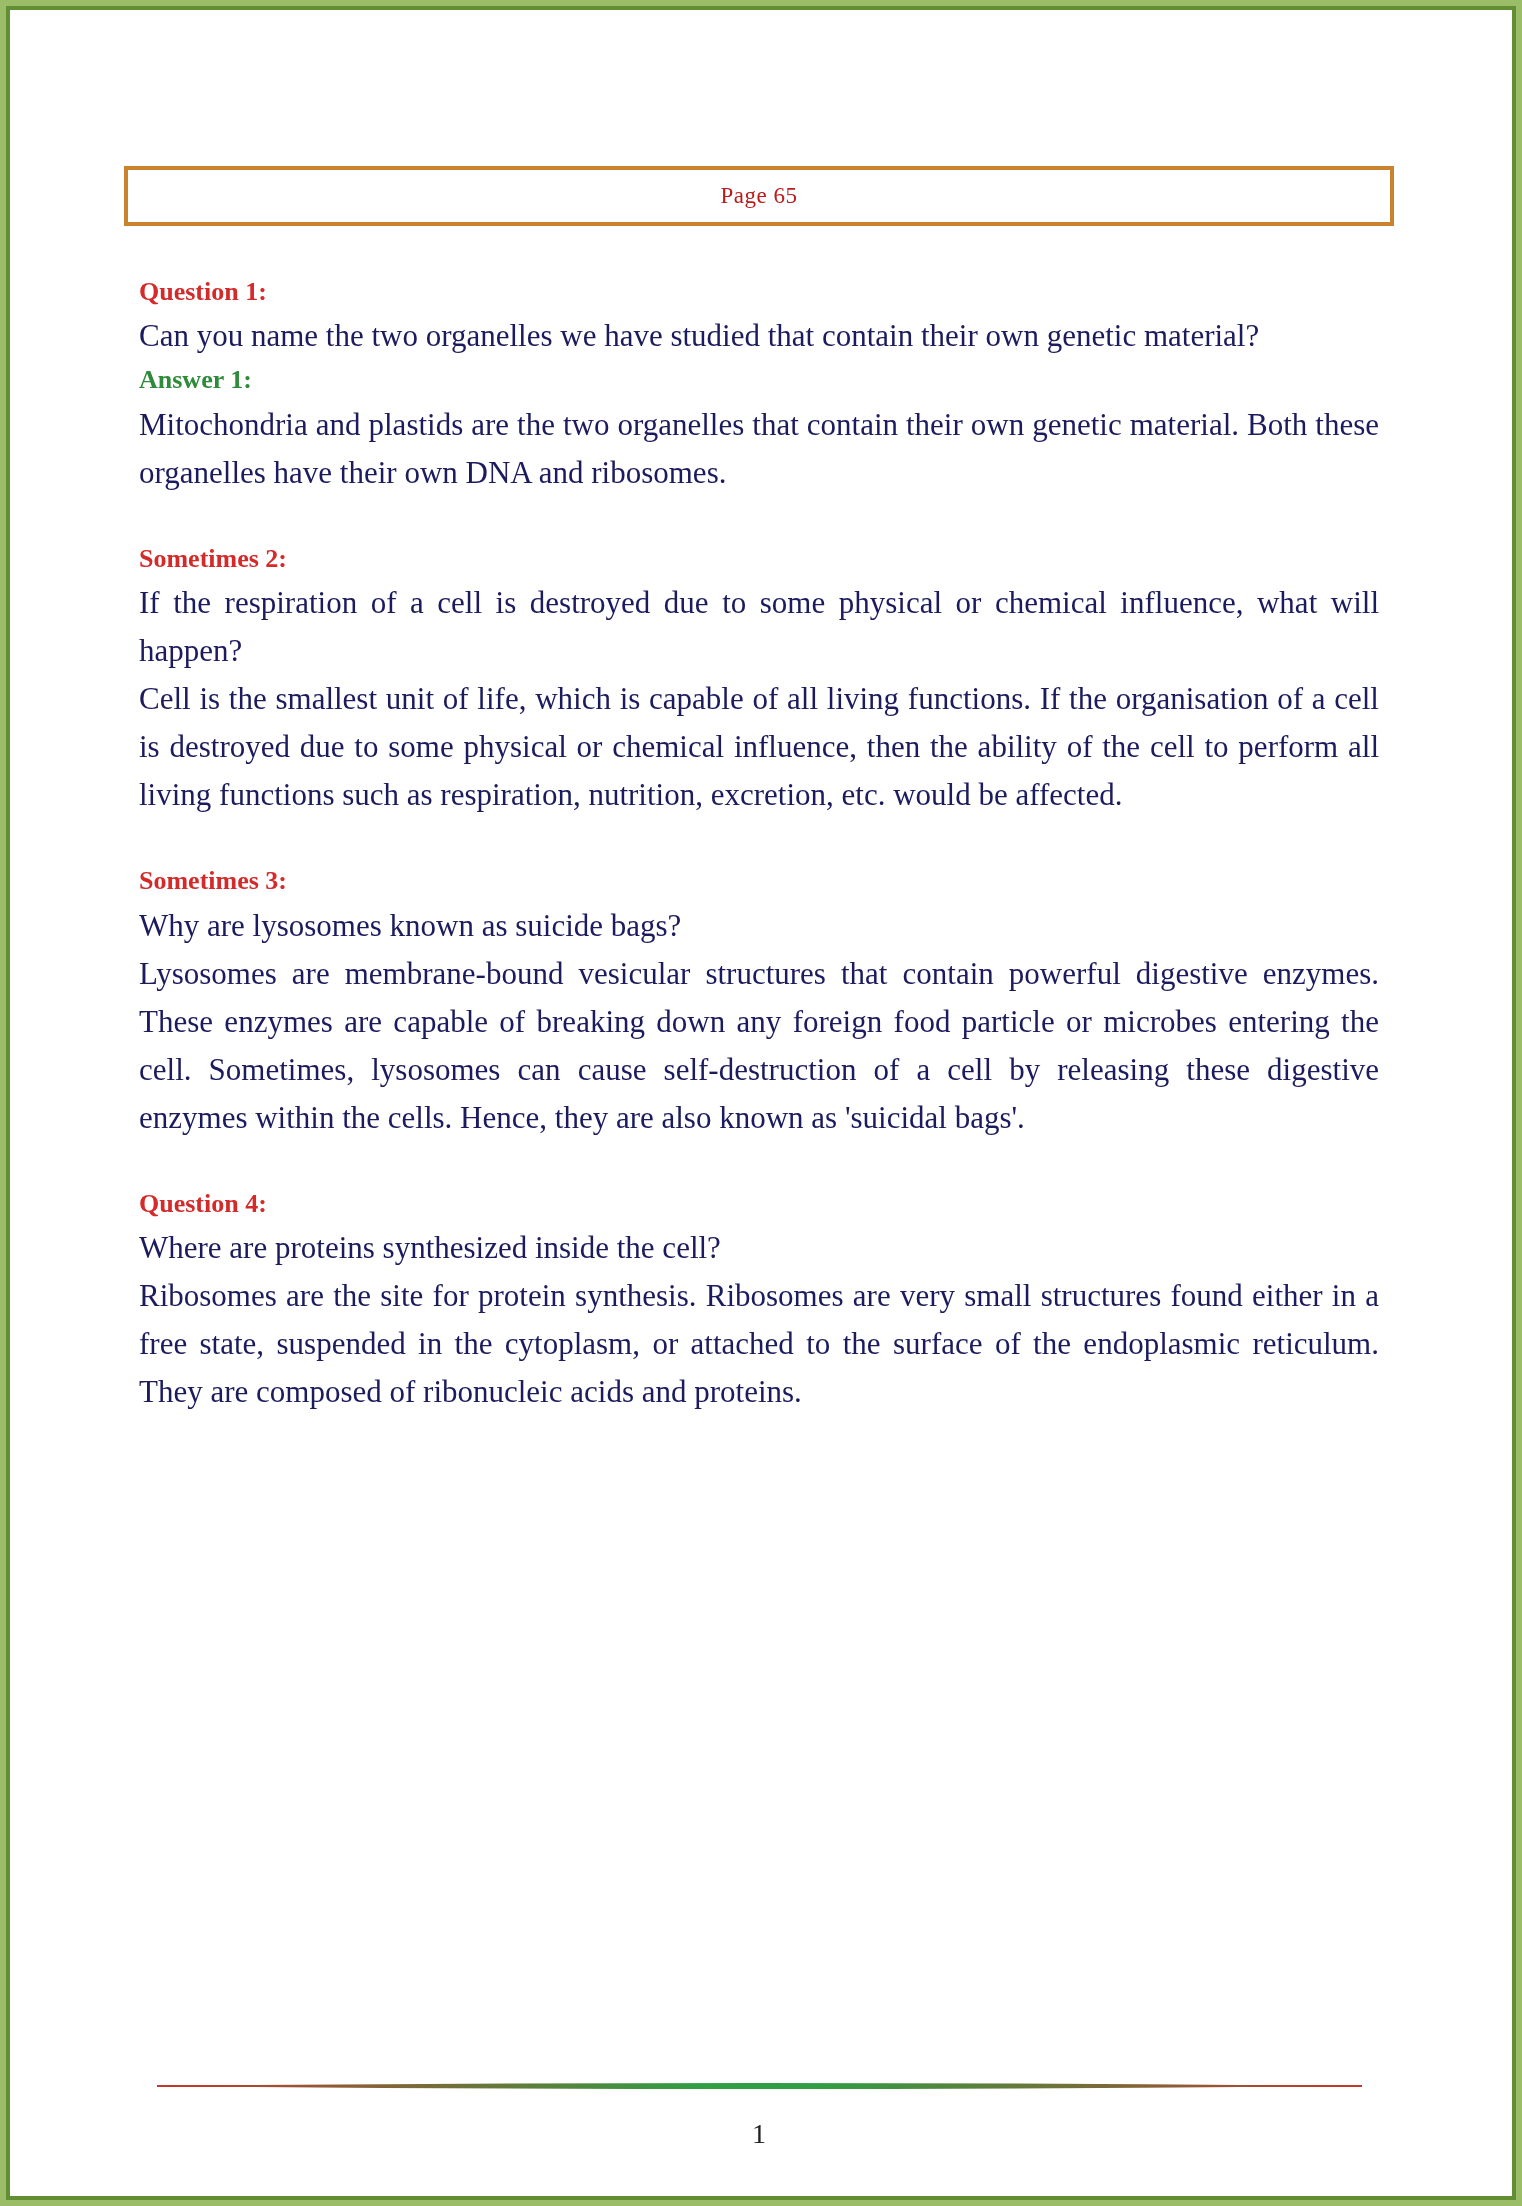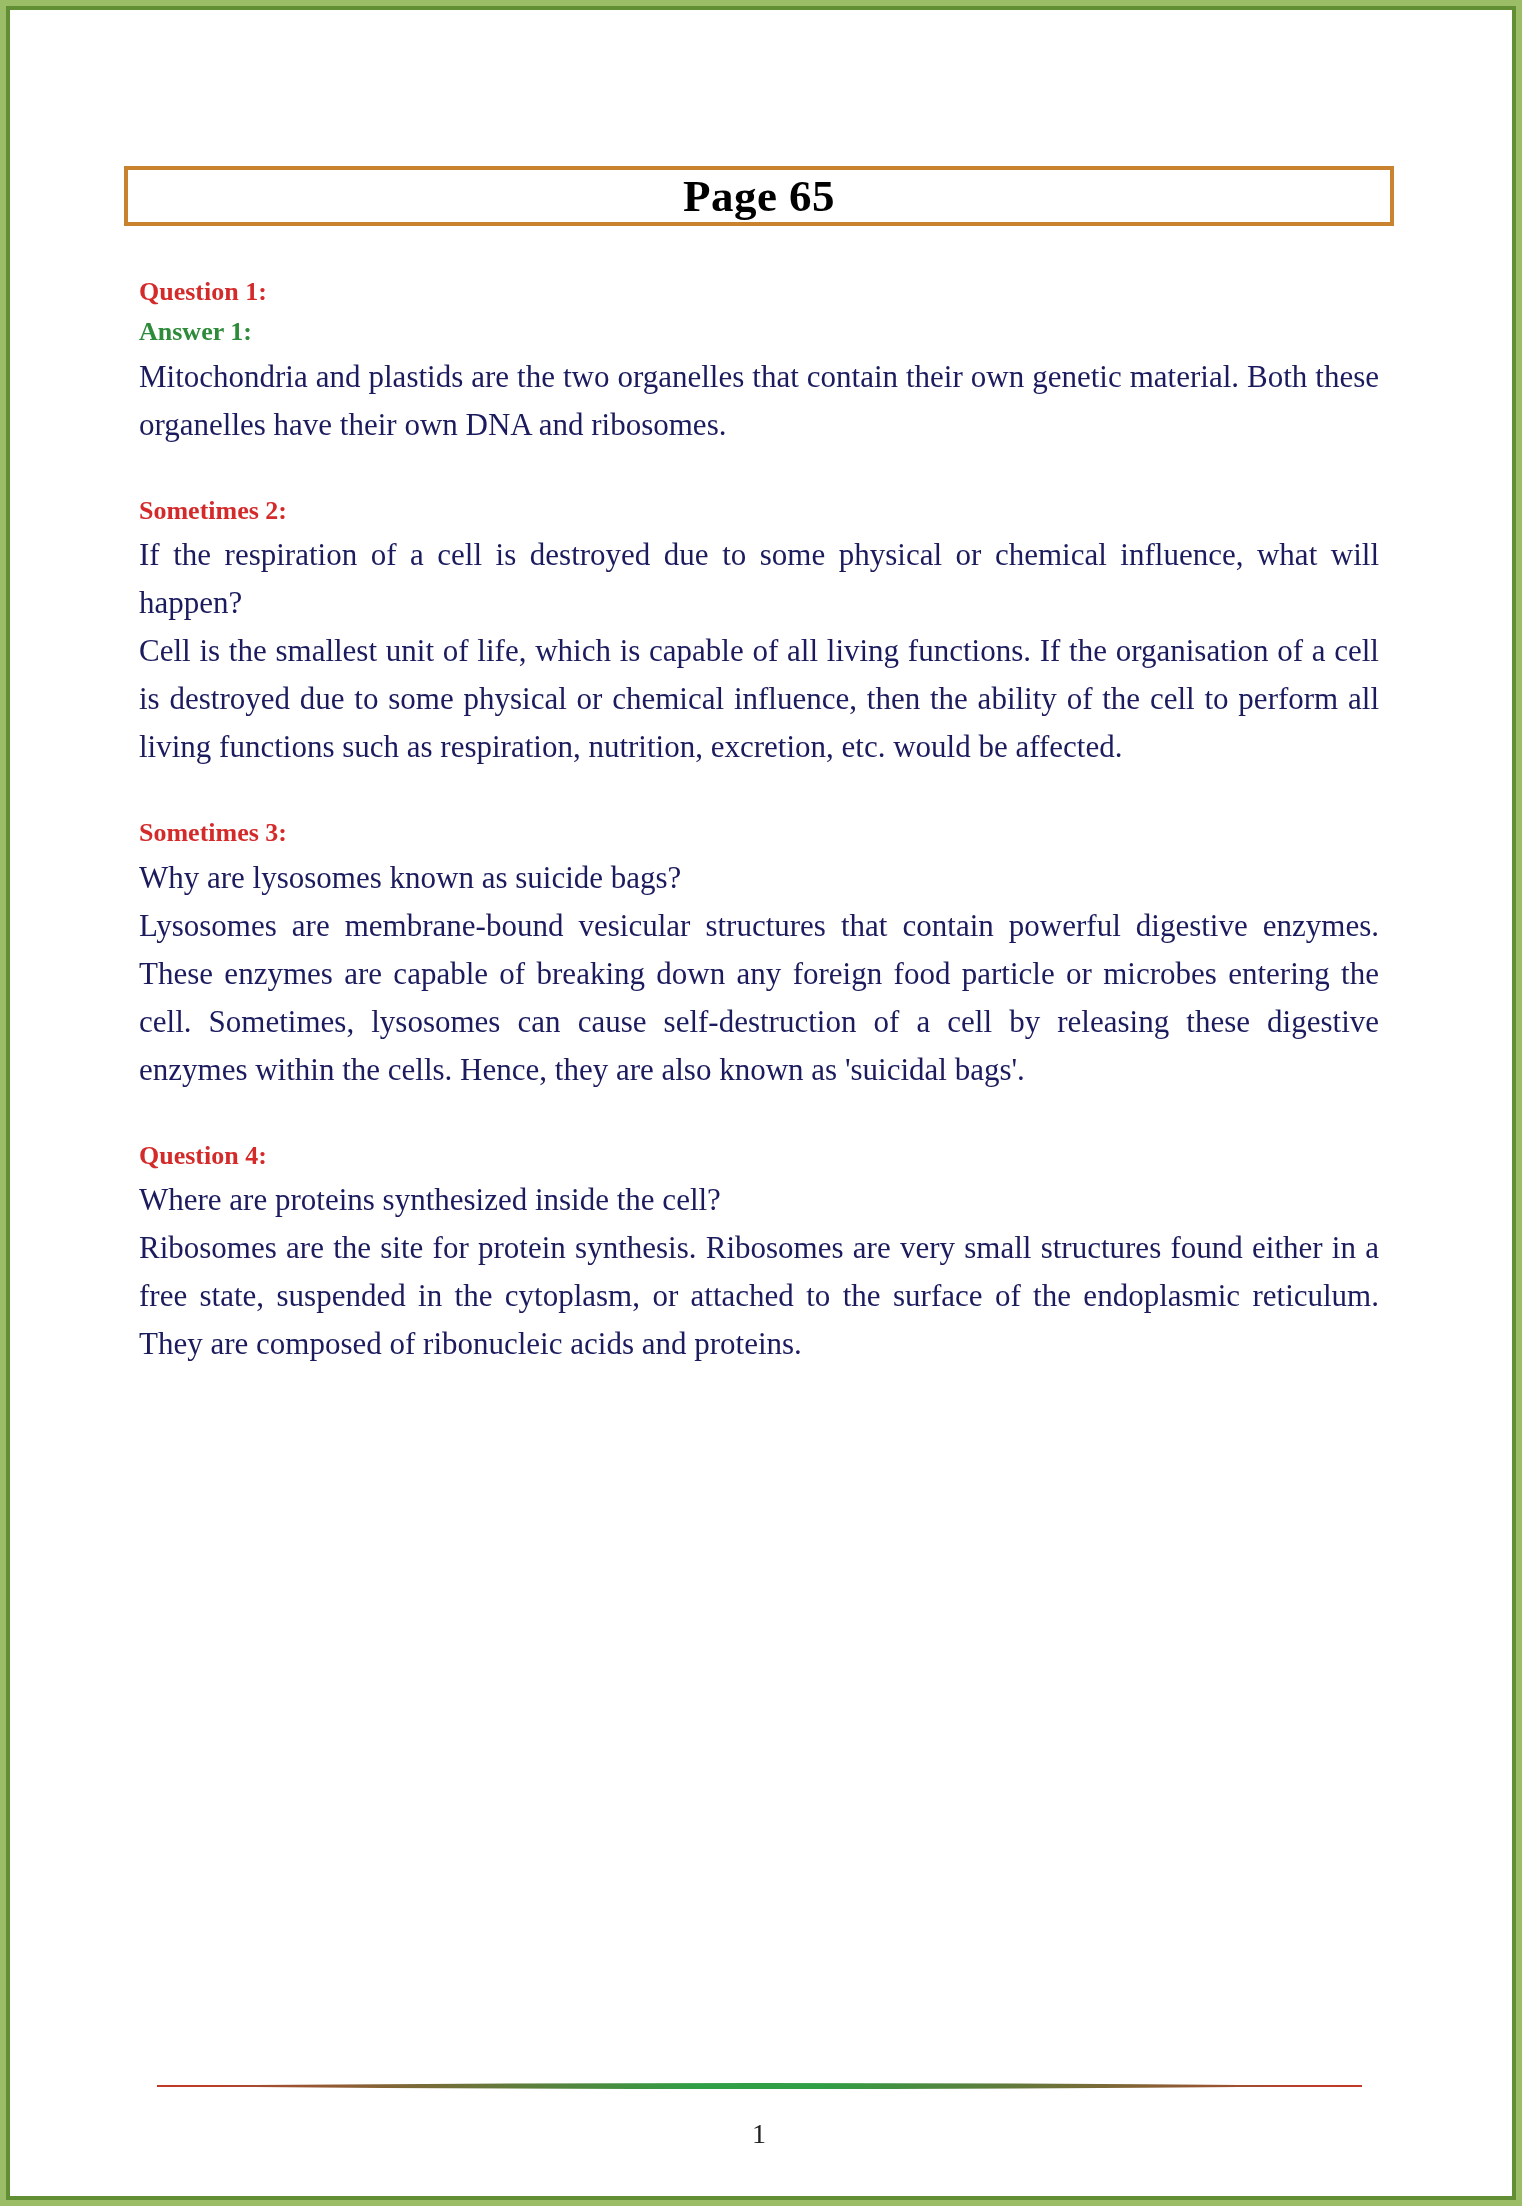--- a/index.html
+++ b/index.html
@@ -23,23 +23,23 @@
   .header-box {
     box-sizing: border-box;
     margin: 0 -15px 46px -15px;
     border: 4px solid #c9822e;
     height: 60px;
     display: flex;
     align-items: center;
     justify-content: center;
   }
   .header-title {
-    color: #000000;
-    font-size: 45px;
-    font-weight: bold;
+    color: #b91c1c;
+    font-size: 23px;
+    font-weight: normal;
     letter-spacing: 0.5px;
   }
   .content {
     flex: 0 0 auto;
   }
   .qa {
     margin: 0 0 42px 0;
   }
   .q-label, .a-label {
     margin: 0;
@@ -82,20 +82,21 @@
 <div class="page">
 
   <div class="header-box">
     <span class="header-title">Page 65</span>
   </div>
 
   <div class="content">
 
     <section class="qa">
       <h3 class="q-label">Question 1:</h3>
+      <p class="q-text">Can you name the two organelles we have studied that contain their own genetic material?</p>
       <h3 class="a-label">Answer 1:</h3>
       <p class="a-text">Mitochondria and plastids are the two organelles that contain their own genetic material. Both these organelles have their own DNA and ribosomes.</p>
     </section>
 
     <section class="qa">
       <h3 class="q-label">Sometimes 2:</h3>
       <p class="q-text">If the respiration of a cell is destroyed due to some physical or chemical influence, what will happen?</p>
       <p class="a-text">Cell is the smallest unit of life, which is capable of all living functions. If the organisation of a cell is destroyed due to some physical or chemical influence, then the ability of the cell to perform all living functions such as respiration, nutrition, excretion, etc. would be affected.</p>
     </section>
 

